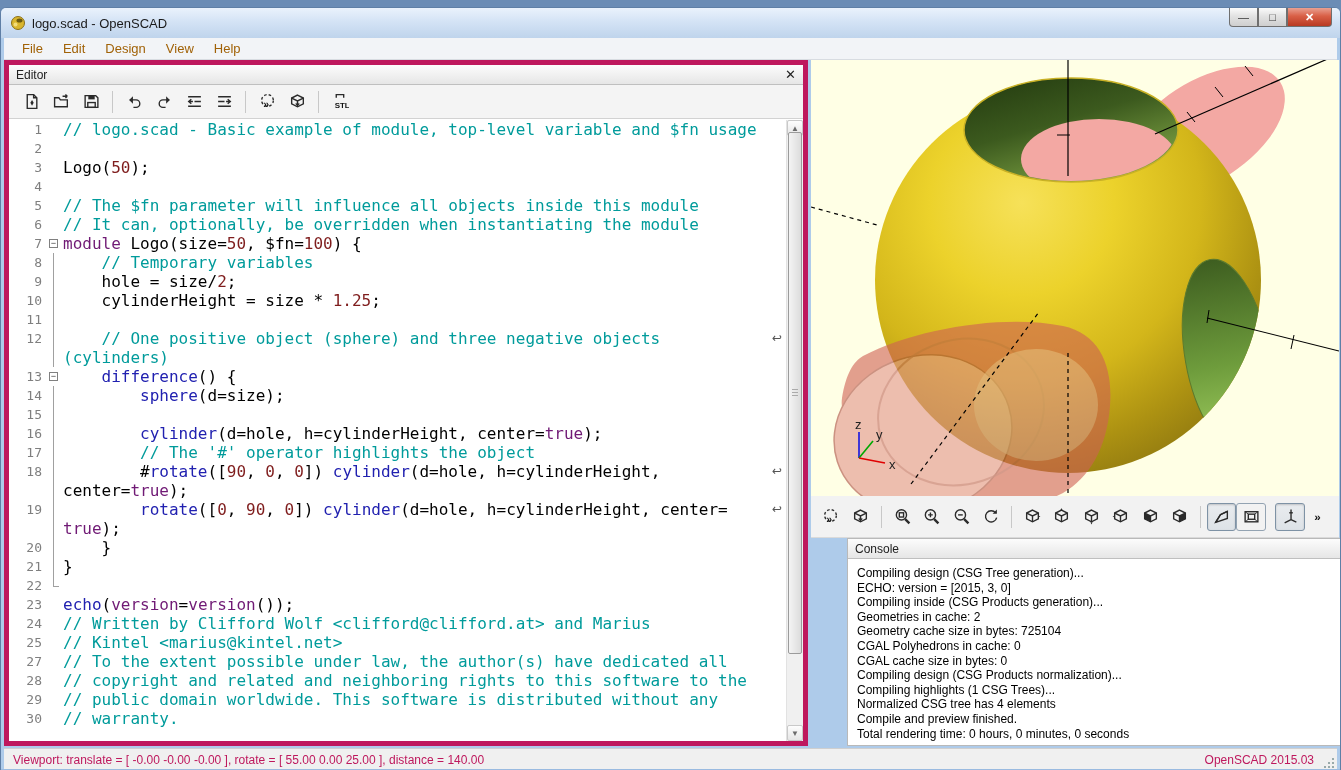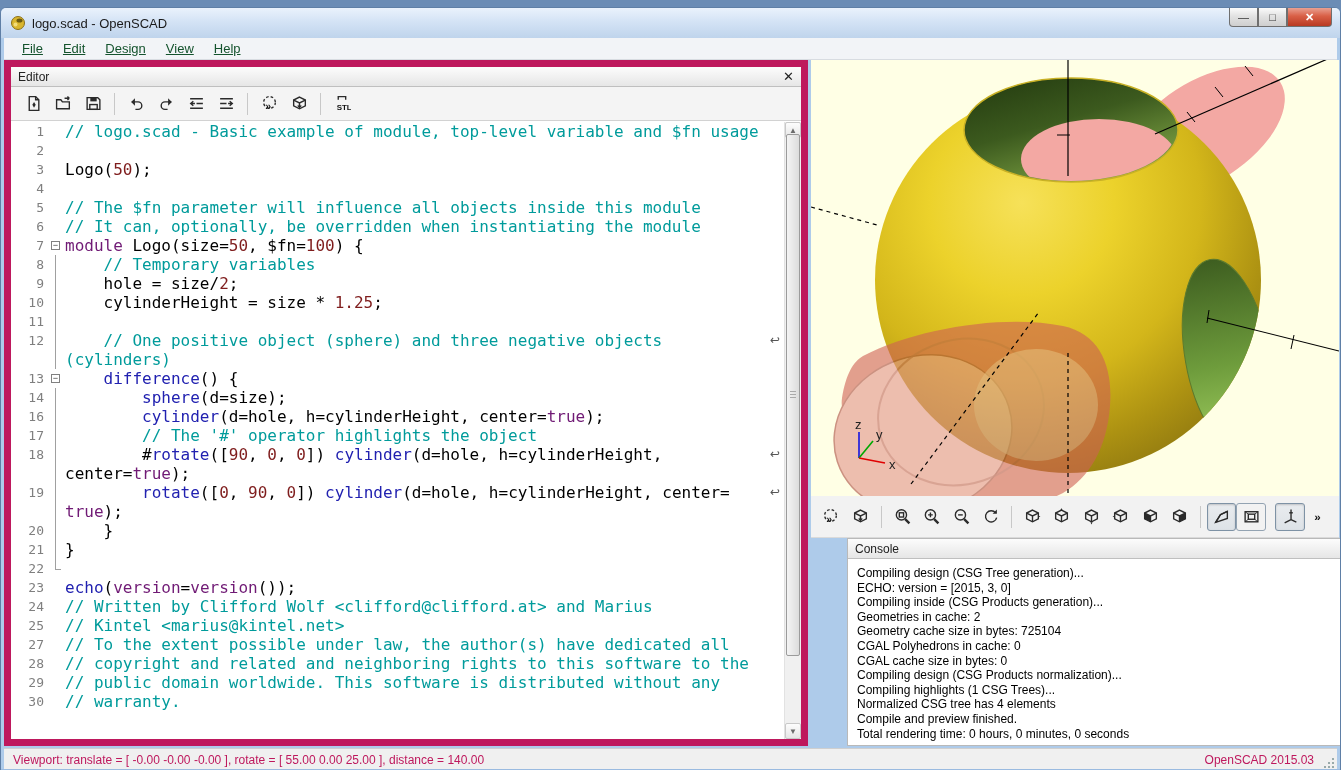--- a/index.html
+++ b/index.html
@@ -15,24 +15,24 @@
   .win-controls{position:absolute;top:0;right:8px;display:flex;}
   .win-btn{width:29px;height:19px;border:1px solid #6F6F6F;border-top:none;
     background:linear-gradient(#FBFBFB,#E2E2E2 45%,#CFCFCF);display:flex;align-items:center;
     justify-content:center;font-size:11px;color:#333;}
   .win-btn.min{border-radius:0 0 0 4px;}
   .win-btn.close{width:45px;border-radius:0 0 4px 0;
     background:linear-gradient(#E9A091,#D95F46 45%,#B83A22);color:#fff;font-weight:bold;}
   
   .menubar{position:absolute;top:30px;left:3px;right:3px;height:22px;background:#F2F4F7;
     border-bottom:1px solid #D8DCE1;display:flex;align-items:center;padding-left:8px;}
-  .menu-item{font-size:13px;color:#14532d;padding:0 10px;line-height:22px;cursor:default;text-decoration:underline;}
+  .menu-item{font-size:13px;color:#a16207;padding:0 10px;line-height:22px;cursor:default;}
   
   .editor-panel{position:absolute;top:52px;left:3px;width:804px;bottom:30px;background:#fff;
-    border:7px solid #be185d;}
+    border:5px solid #be185d;}
   .panel-header{height:20px;background:linear-gradient(#FCFCFC,#E6E6E6);
     border-bottom:1px solid #BFBFBF;font-size:12px;color:#222;display:flex;align-items:center;
     padding:0 7px;}
   .panel-close{margin-left:auto;font-size:13px;color:#222;line-height:1;cursor:default;
     font-weight:bold;font-family:"DejaVu Sans",sans-serif;}
   .editor-toolbar{height:34px;background:#F4F4F4;border-bottom:1px solid #D2D2D2;
     display:flex;align-items:center;padding-left:7px;}
   .tb-btn{width:30px;height:28px;display:flex;align-items:center;justify-content:center;border-radius:3px;}
   .tb-sep{width:1px;height:22px;background:#C8C8C8;margin:0 6px;}
   .vp-toolbar .tb-btn{width:31px;}
@@ -200,20 +200,21 @@
         <div class="row"><span class="ln">6</span><span class="fold"></span><span class="cl"><span class="s-c">// It can, optionally, be overridden when instantiating the module</span></span></div>
         <div class="row"><span class="ln">7</span><span class="fold"><span class="fbox">−</span></span><span class="cl"><span class="s-k">module</span><span> Logo(size=</span><span class="s-n">50</span><span>, $fn=</span><span class="s-n">100</span><span>) {</span></span></div>
         <div class="row"><span class="ln">8</span><span class="fold f-line"></span><span class="cl"><span>    </span><span class="s-c">// Temporary variables</span></span></div>
         <div class="row"><span class="ln">9</span><span class="fold f-line"></span><span class="cl"><span>    hole = size/</span><span class="s-n">2</span><span>;</span></span></div>
         <div class="row"><span class="ln">10</span><span class="fold f-line"></span><span class="cl"><span>    cylinderHeight = size * </span><span class="s-n">1.25</span><span>;</span></span></div>
         <div class="row"><span class="ln">11</span><span class="fold f-line"></span><span class="cl"></span></div>
         <div class="row"><span class="ln">12</span><span class="fold f-line"></span><span class="cl"><span>    </span><span class="s-c">// One positive object (sphere) and three negative objects</span></span><span class="wrapmark">↩</span></div>
         <div class="row"><span class="ln"></span><span class="fold f-line"></span><span class="cl"><span class="s-c">(cylinders)</span></span></div>
         <div class="row"><span class="ln">13</span><span class="fold"><span class="fbox">−</span></span><span class="cl"><span>    </span><span class="s-b">difference</span><span>() {</span></span></div>
         <div class="row"><span class="ln">14</span><span class="fold f-line"></span><span class="cl"><span>        </span><span class="s-b">sphere</span><span>(d=size);</span></span></div>
+        <div class="row"><span class="ln">15</span><span class="fold f-line"></span><span class="cl"></span></div>
         <div class="row"><span class="ln">16</span><span class="fold f-line"></span><span class="cl"><span>        </span><span class="s-b">cylinder</span><span>(d=hole, h=cylinderHeight, center=</span><span class="s-k">true</span><span>);</span></span></div>
         <div class="row"><span class="ln">17</span><span class="fold f-line"></span><span class="cl"><span>        </span><span class="s-c">// The '#' operator highlights the object</span></span></div>
         <div class="row"><span class="ln">18</span><span class="fold f-line"></span><span class="cl"><span>        #</span><span class="s-b">rotate</span><span>([</span><span class="s-n">90</span><span>, </span><span class="s-n">0</span><span>, </span><span class="s-n">0</span><span>]) </span><span class="s-b">cylinder</span><span>(d=hole, h=cylinderHeight,</span></span><span class="wrapmark">↩</span></div>
         <div class="row"><span class="ln"></span><span class="fold f-line"></span><span class="cl"><span>center=</span><span class="s-k">true</span><span>);</span></span></div>
         <div class="row"><span class="ln">19</span><span class="fold f-line"></span><span class="cl"><span>        </span><span class="s-b">rotate</span><span>([</span><span class="s-n">0</span><span>, </span><span class="s-n">90</span><span>, </span><span class="s-n">0</span><span>]) </span><span class="s-b">cylinder</span><span>(d=hole, h=cylinderHeight, center=</span></span><span class="wrapmark">↩</span></div>
         <div class="row"><span class="ln"></span><span class="fold f-line"></span><span class="cl"><span class="s-k">true</span><span>);</span></span></div>
         <div class="row"><span class="ln">20</span><span class="fold f-line"></span><span class="cl"><span>    }</span></span></div>
         <div class="row"><span class="ln">21</span><span class="fold f-line"></span><span class="cl"><span>}</span></span></div>
         <div class="row"><span class="ln">22</span><span class="fold f-corner"></span><span class="cl"></span></div>
         <div class="row"><span class="ln">23</span><span class="fold"></span><span class="cl"><span class="s-b">echo</span><span>(</span><span class="s-k">version</span><span>=</span><span class="s-k">version</span><span>());</span></span></div>

